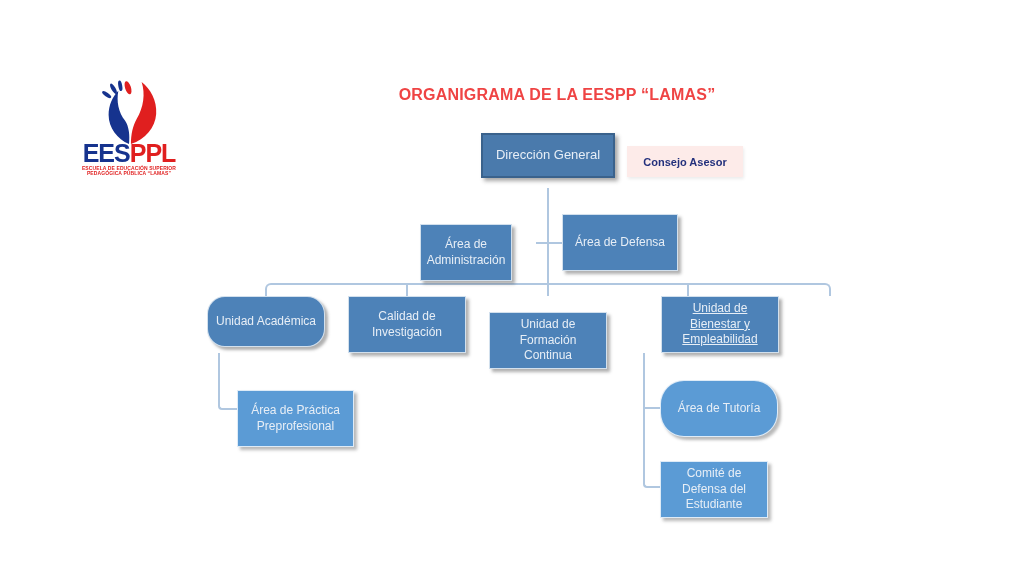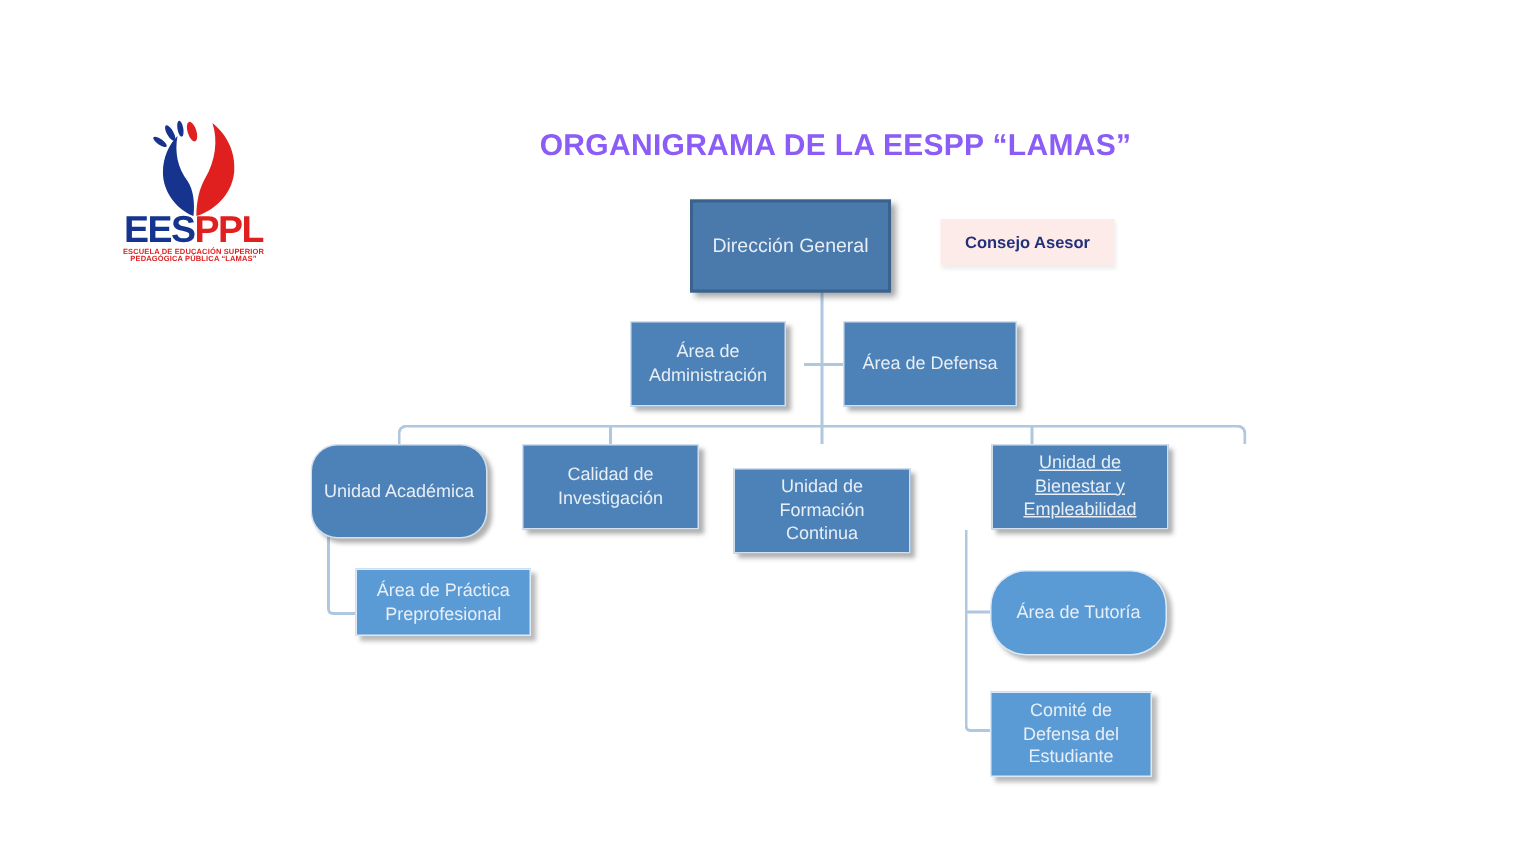--- a/index.html
+++ b/index.html
@@ -2,21 +2,21 @@
 <html style="--box-primary: #4a7aac; --box-primary-border: #3a628c; --box-mid: #4d82b8; --box-child: #5b9bd5; --box-text: #e7eef6; --advisor-bg: #fdebe9; --advisor-text: #23307c; --connector: #b0c7e0; --logo-blue: #16338e; --logo-red: #e01f1f;"><head>
 <meta charset="utf-8">
 <style>
   html,body{margin:0;padding:0;background:#ffffff;}
   .slide{
     position:relative;width:1024px;height:576px;background:#ffffff;overflow:hidden;
     font-family:"Liberation Sans", sans-serif;
   }
   .title{
     position:absolute;left:297px;top:86px;width:520px;text-align:center;
-    font-size:20px;font-weight:700;color:#8b5cf6;letter-spacing:.2px;
+    font-size:16px;font-weight:700;color:#ef4444;letter-spacing:.2px;
   }
   
   .logo{position:absolute;left:74px;top:80px;width:110px;height:112px;text-align:center;}
   .logo svg{display:block;margin:0 auto;}
   .logo-acronym{font-weight:700;font-size:25px;line-height:19px;letter-spacing:-1px;margin-top:-2px;}
   .logo-acronym .blue{color:var(--logo-blue,#16338e);}
   .logo-acronym .red{color:var(--logo-red,#e01f1f);}
   .logo-sub{margin-top:3px;font-size:5px;line-height:5px;color:var(--logo-red,#c41a1a);font-weight:700;letter-spacing:.1px;}
   
   .node{
@@ -90,28 +90,28 @@
 
   <div class="conn" style="left:547px;top:188px;width:2px;height:108px;"></div>
   <div class="conn" style="left:536px;top:242px;width:26px;height:2px;"></div>
   <div class="rail" style="left:265px;top:283px;width:566px;height:13px;"></div>
   <div class="conn" style="left:406px;top:284px;width:2px;height:12px;"></div>
   <div class="conn" style="left:687px;top:284px;width:2px;height:12px;"></div>
   <div class="elbow" style="left:218px;top:353px;width:19px;height:57px;"></div>
   <div class="elbow" style="left:643px;top:353px;width:17px;height:135px;"></div>
   <div class="conn" style="left:644px;top:407px;width:16px;height:2px;"></div>
 
-  <div class="node primary" style="left:460px;top:133px;width:134px;height:62px;">Dirección General</div>
+  <div class="node primary" style="left:481px;top:133px;width:134px;height:45px;">Dirección General</div>
   <div class="advisor" style="left:627px;top:146px;width:116px;height:31px;">Consejo Asesor</div>
 
-  <div class="node mid" style="left:420px;top:214px;width:104px;height:57px;text-align:center;">Área de Administración</div>
+  <div class="node mid" style="left:420px;top:224px;width:92px;height:57px;text-align:center;">Área de Administración</div>
   <div class="node mid" style="left:562px;top:214px;width:116px;height:57px;">Área de Defensa</div>
 
-  <div class="node mid" style="left:207px;top:296px;width:118px;height:63px;border-radius:18px;">Unidad Académica</div>
+  <div class="node mid" style="left:207px;top:296px;width:118px;height:51px;border-radius:18px;">Unidad Académica</div>
   <div class="node mid" style="left:348px;top:296px;width:118px;height:57px;">Calidad de Investigación</div>
   <div class="node mid" style="left:489px;top:312px;width:118px;height:57px;">Unidad de Formación Continua</div>
   <div class="node mid" style="left:661px;top:296px;width:118px;height:57px;text-decoration:underline;">Unidad de Bienestar y Empleabilidad</div>
 
-  <div class="node child" style="left:237px;top:379px;width:117px;height:45px;">Área de Práctica Preprofesional</div>
+  <div class="node child" style="left:237px;top:390px;width:117px;height:57px;">Área de Práctica Preprofesional</div>
   <div class="node child" style="left:660px;top:380px;width:118px;height:57px;border-radius:24px;">Área de Tutoría</div>
   <div class="node child" style="left:660px;top:461px;width:108px;height:57px;">Comité de Defensa del Estudiante</div>
 
 </div>
 
 </body></html>

